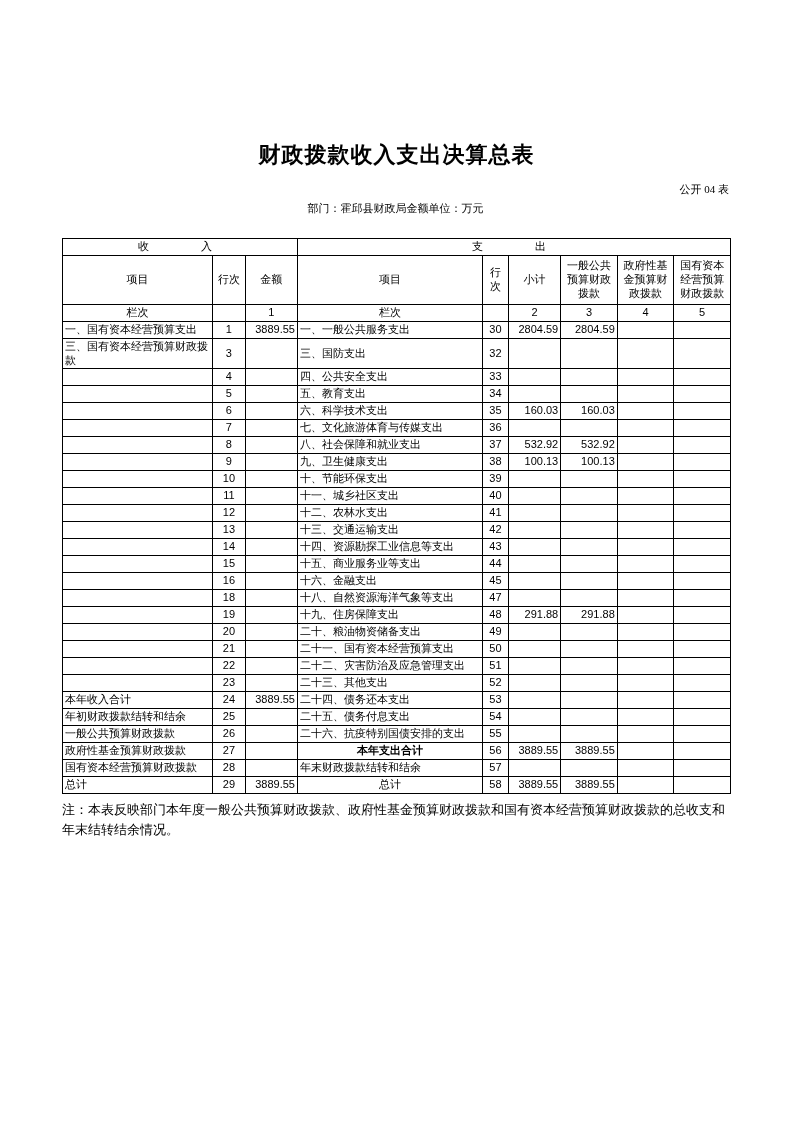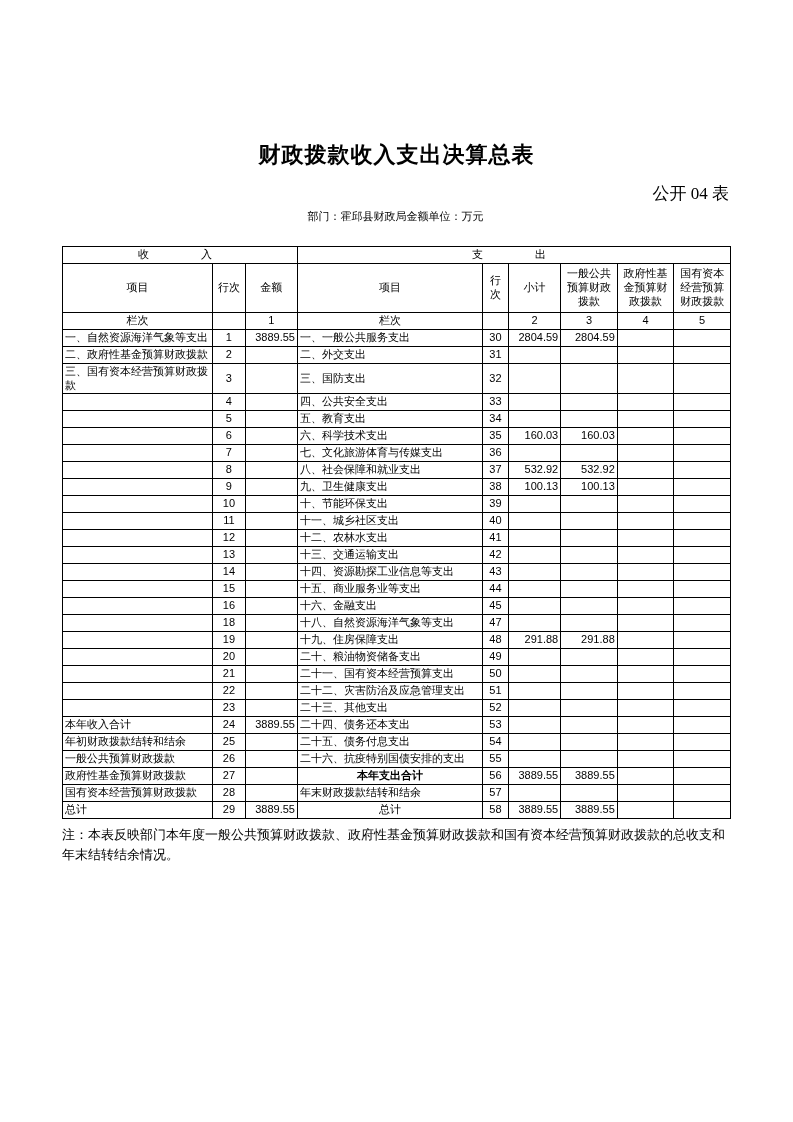--- a/index.html
+++ b/index.html
@@ -25,21 +25,21 @@
     text-align: center;
     font-size: 22px;
     font-weight: bold;
     letter-spacing: 1px;
     margin-top: 140px;
     font-family: "Liberation Sans", "DejaVu Sans", sans-serif;
   }
   .meta-row {
     display: flex;
     justify-content: flex-end;
-    font-size: 17px;
+    font-size: 11px;
     margin-top: 12px;
     padding-right: 2px;
   }
   .meta-row2 {
     display: flex;
     justify-content: center;
     font-size: 11px;
     margin-top: 4px;
     padding-right: 2px;
   }
@@ -158,42 +158,31 @@
         <td class="hdr-center">栏次</td>
         <td></td>
         <td class="cell-c">2</td>
         <td class="cell-c">3</td>
         <td class="cell-c">4</td>
         <td class="cell-c">5</td>
       </tr>
     </tbody>
     <tbody id="rows-body">
         <tr class="rowh">
-          <td class="cell-label">一、自然资源海洋气象等支出</td>
+          <td class="cell-label">一、国有资本经营预算支出</td>
           <td class="cell-c">1</td>
           <td class="cell-num">3889.55</td>
           <td class="cell-label">一、一般公共服务支出</td>
           <td class="cell-c">30</td>
           <td class="cell-num">2804.59</td>
           <td class="cell-num">2804.59</td>
           <td class="cell-num"></td>
           <td class="cell-num"></td>
         </tr>
         <tr class="rowh">
-          <td class="cell-label">二、政府性基金预算财政拨款</td>
-          <td class="cell-c">2</td>
-          <td class="cell-num"></td>
-          <td class="cell-label">二、外交支出</td>
-          <td class="cell-c">31</td>
-          <td class="cell-num"></td>
-          <td class="cell-num"></td>
-          <td class="cell-num"></td>
-          <td class="cell-num"></td>
-        </tr>
-        <tr class="rowh">
           <td class="cell-label">三、国有资本经营预算财政拨款</td>
           <td class="cell-c">3</td>
           <td class="cell-num"></td>
           <td class="cell-label">三、国防支出</td>
           <td class="cell-c">32</td>
           <td class="cell-num"></td>
           <td class="cell-num"></td>
           <td class="cell-num"></td>
           <td class="cell-num"></td>
         </tr>

